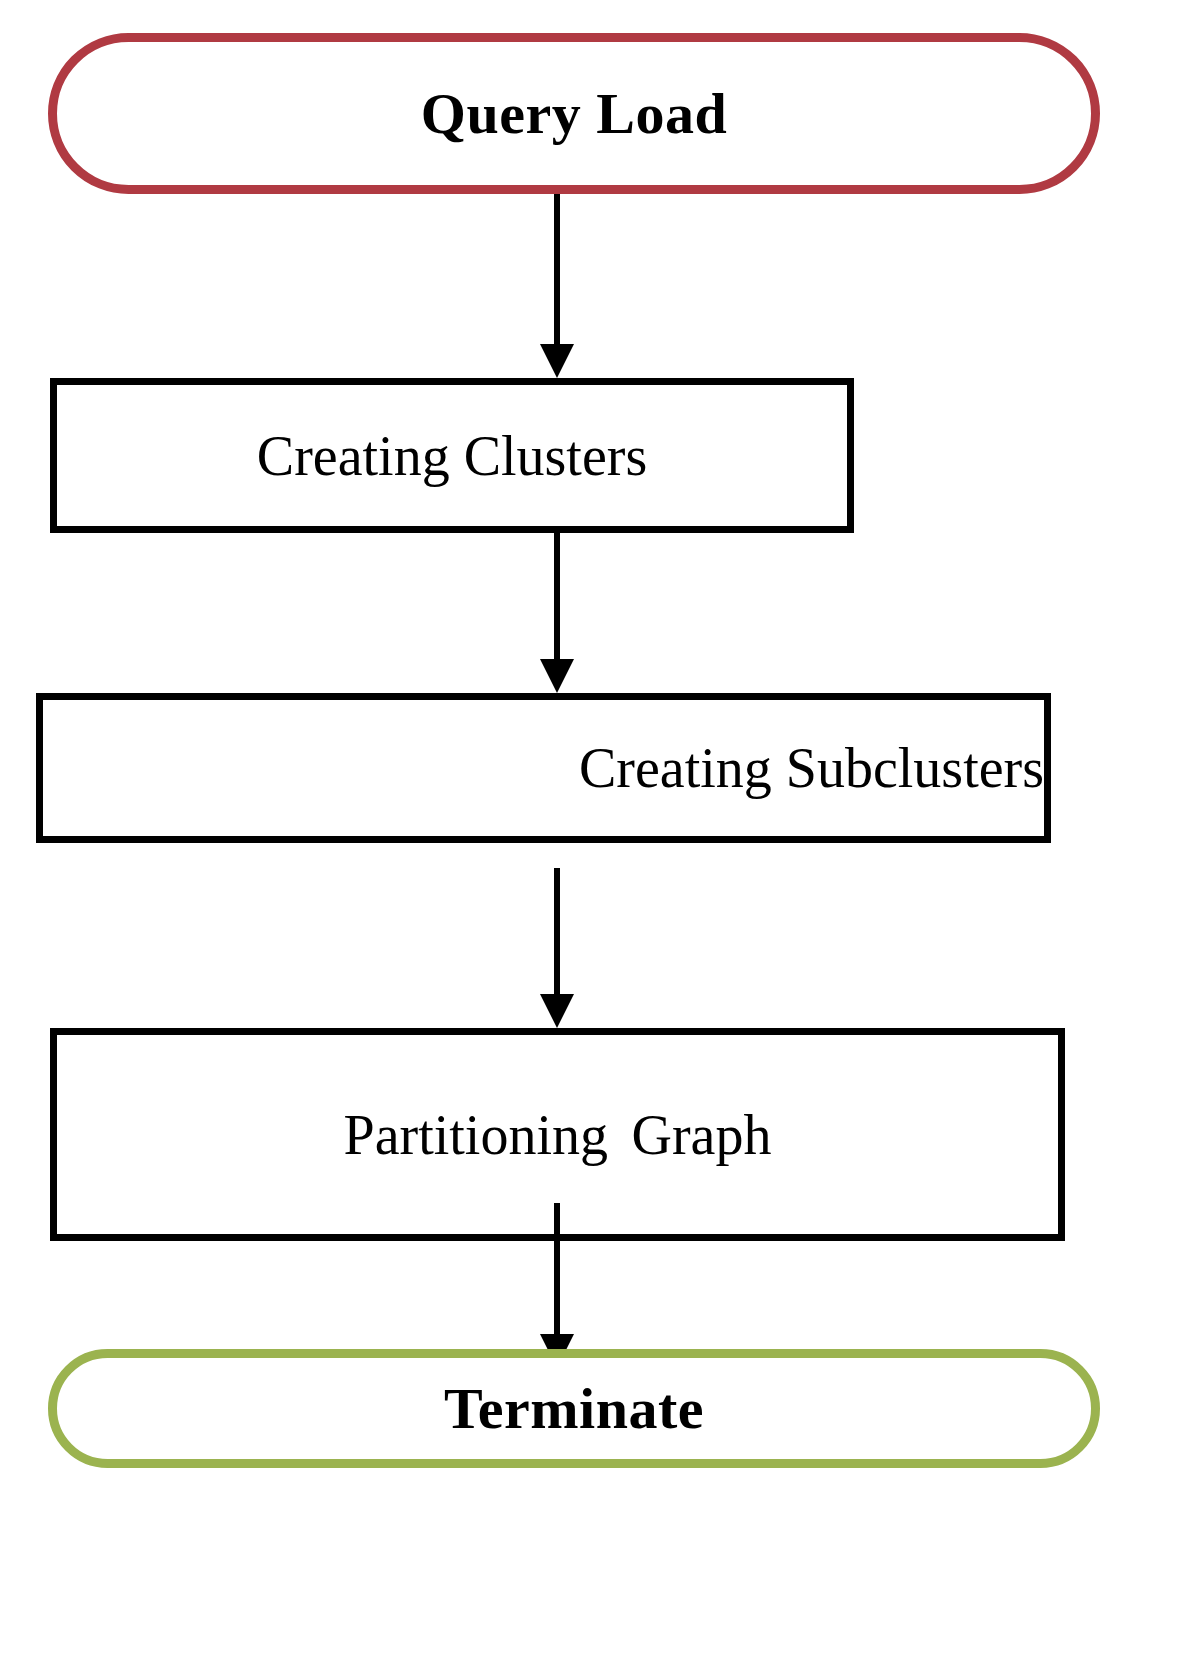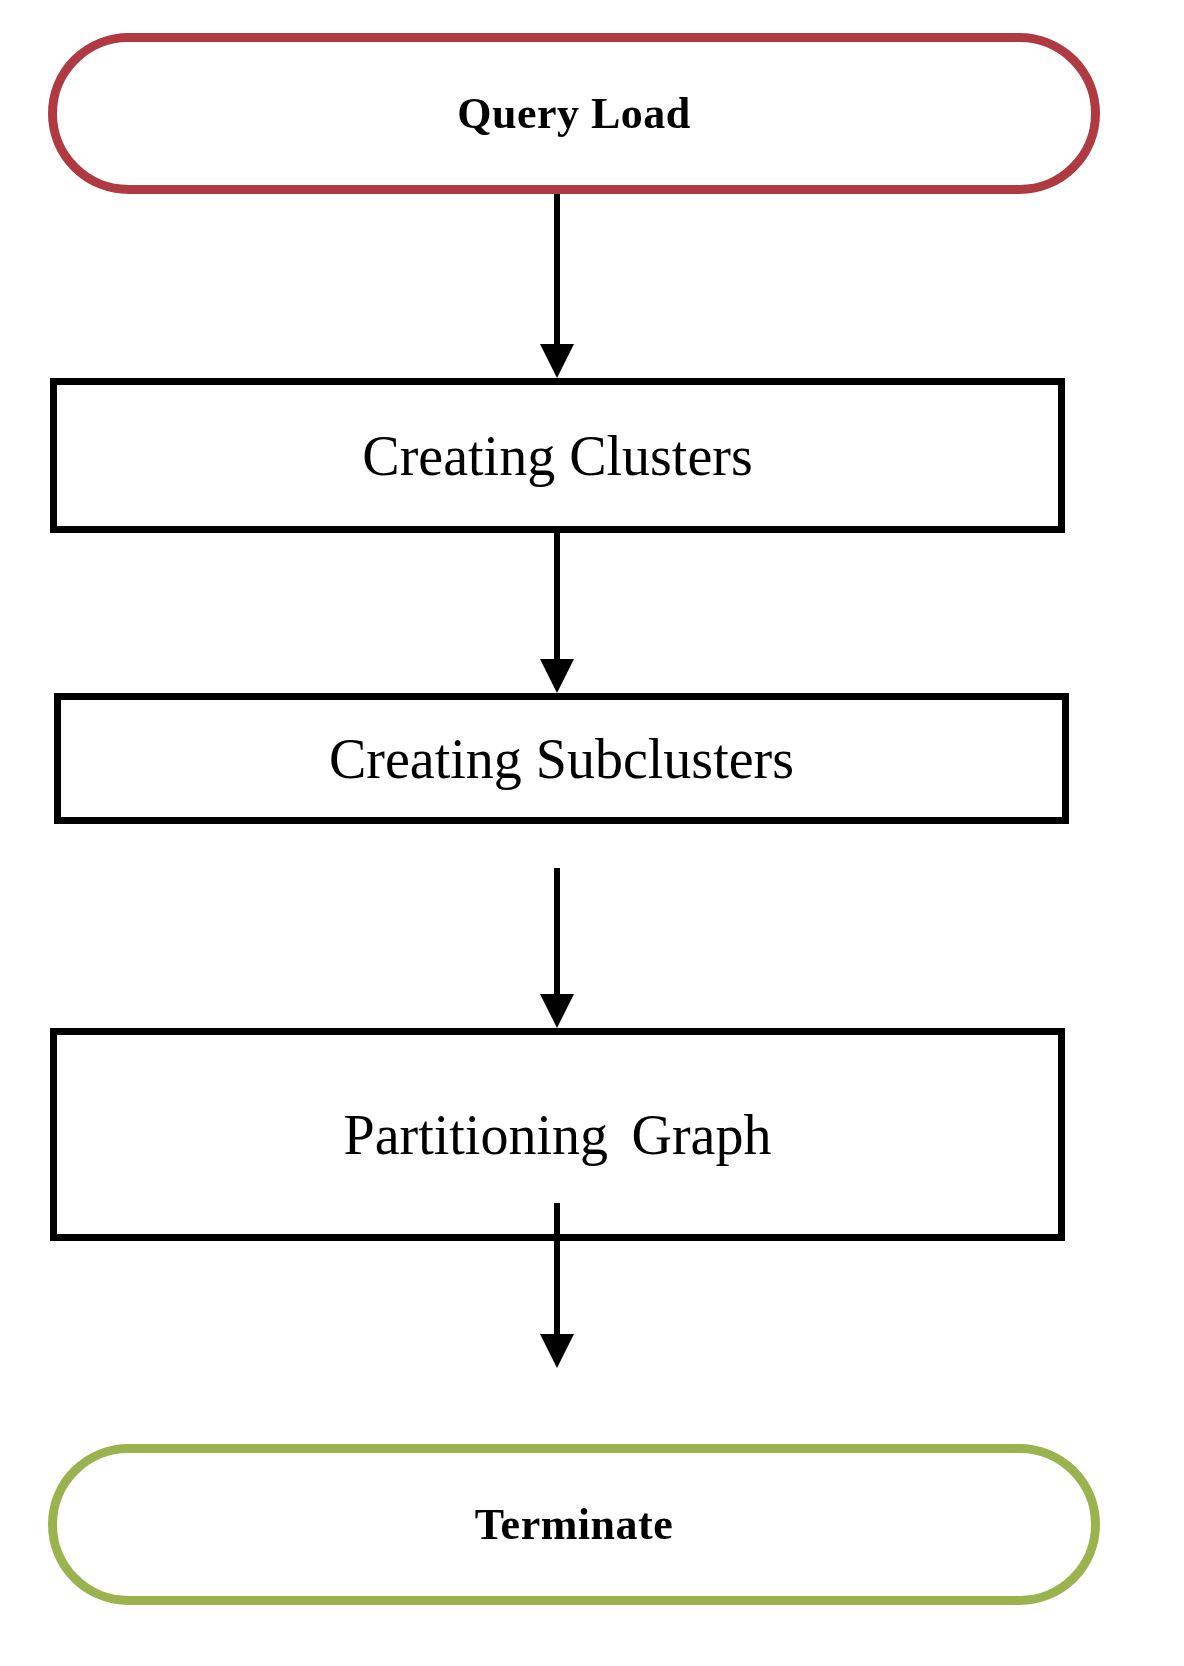--- a/index.html
+++ b/index.html
@@ -26,21 +26,21 @@
     background: #ffffff;
     border-style: solid;
     border-width: 9px;
     border-radius: 85px;
     display: flex;
     align-items: center;
     justify-content: center;
   }
   .pill .node-label {
     font-weight: bold;
-    font-size: 44px;
+    font-size: 58px;
     color: #000000;
     letter-spacing: 0.5px;
     line-height: 1;
     white-space: nowrap;
   }
 
   
   .rect {
     position: absolute;
     box-sizing: border-box;
@@ -92,44 +92,44 @@
 
   <div class="pill" style="left:48px; top:33px; width:1052px; height:161px; border-color:#b03a42;">
     <span class="node-label">Query Load</span>
   </div>
 
   <div class="connector" style="left:557px; top:194px; height:184px;">
     <div class="shaft" style="height:150px;"></div>
     <div class="head"></div>
   </div>
 
-  <div class="rect" style="left:50px; top:378px; width:1015px; height:155px;">
+  <div class="rect" style="left:50px; top:378px; width:804px; height:155px;">
     <span class="node-label">Creating Clusters</span>
   </div>
 
   <div class="connector" style="left:557px; top:533px; height:160px;">
     <div class="shaft" style="height:126px;"></div>
     <div class="head"></div>
   </div>
 
-  <div class="rect" style="left:54px; top:693px; width:1015px; height:131px;">
+  <div class="rect" style="left:36px; top:693px; width:1015px; height:150px;justify-content:flex-end;">
     <span class="node-label">Creating Subclusters</span>
   </div>
 
   <div class="connector" style="left:557px; top:868px; height:160px;">
     <div class="shaft" style="height:126px;"></div>
     <div class="head"></div>
   </div>
 
   <div class="rect" style="left:50px; top:1028px; width:1015px; height:213px;">
     <span class="node-label"><span>Partitioning</span><span class="wordgap"></span><span>Graph</span></span>
   </div>
 
   <div class="connector" style="left:557px; top:1203px; height:165px;">
     <div class="shaft" style="height:131px;"></div>
     <div class="head"></div>
   </div>
 
-  <div class="pill" style="left:48px; top:1444px; width:1052px; height:161px; border-color:#9bb34f;text-align:right;">
+  <div class="pill" style="left:48px; top:1349px; width:1052px; height:119px; border-color:#9bb34f;text-align:right;">
     <span class="node-label">Terminate</span>
   </div>
 
 </div>
 
 </body></html>

